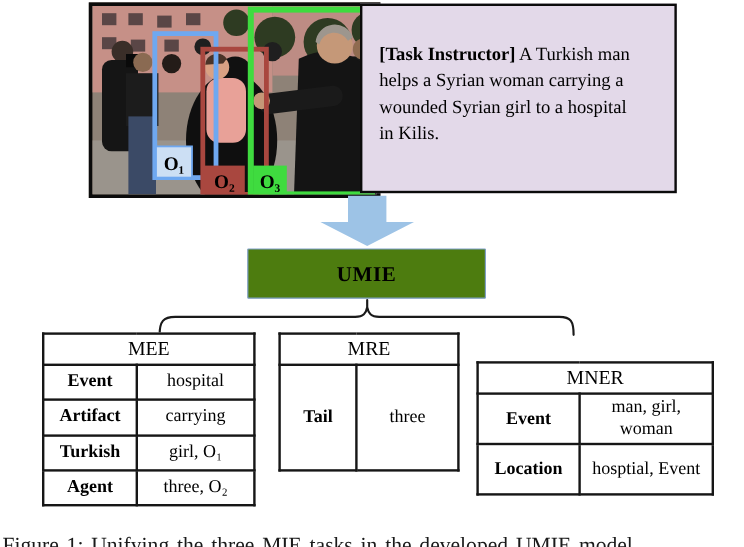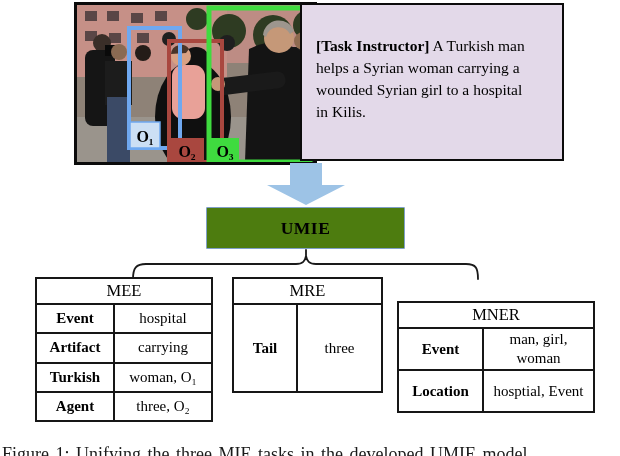--- a/index.html
+++ b/index.html
@@ -169,21 +169,21 @@
     <tr>
           <td class="k">Event</td>
         <td class="v">hospital</td>
         </tr>
     <tr>
           <td class="k">Artifact</td>
         <td class="v">carrying</td>
         </tr>
     <tr>
           <td class="k">Turkish</td>
-        <td class="v">woman, O₁</td>
+        <td class="v">girl, O₁</td>
         </tr>
     <tr>
           <td class="k">Agent</td>
         <td class="v">three, O₂</td>
         </tr>
   </tbody>
     </table>
 
   <table class="ie" id="t-mre">
     <colgroup>

